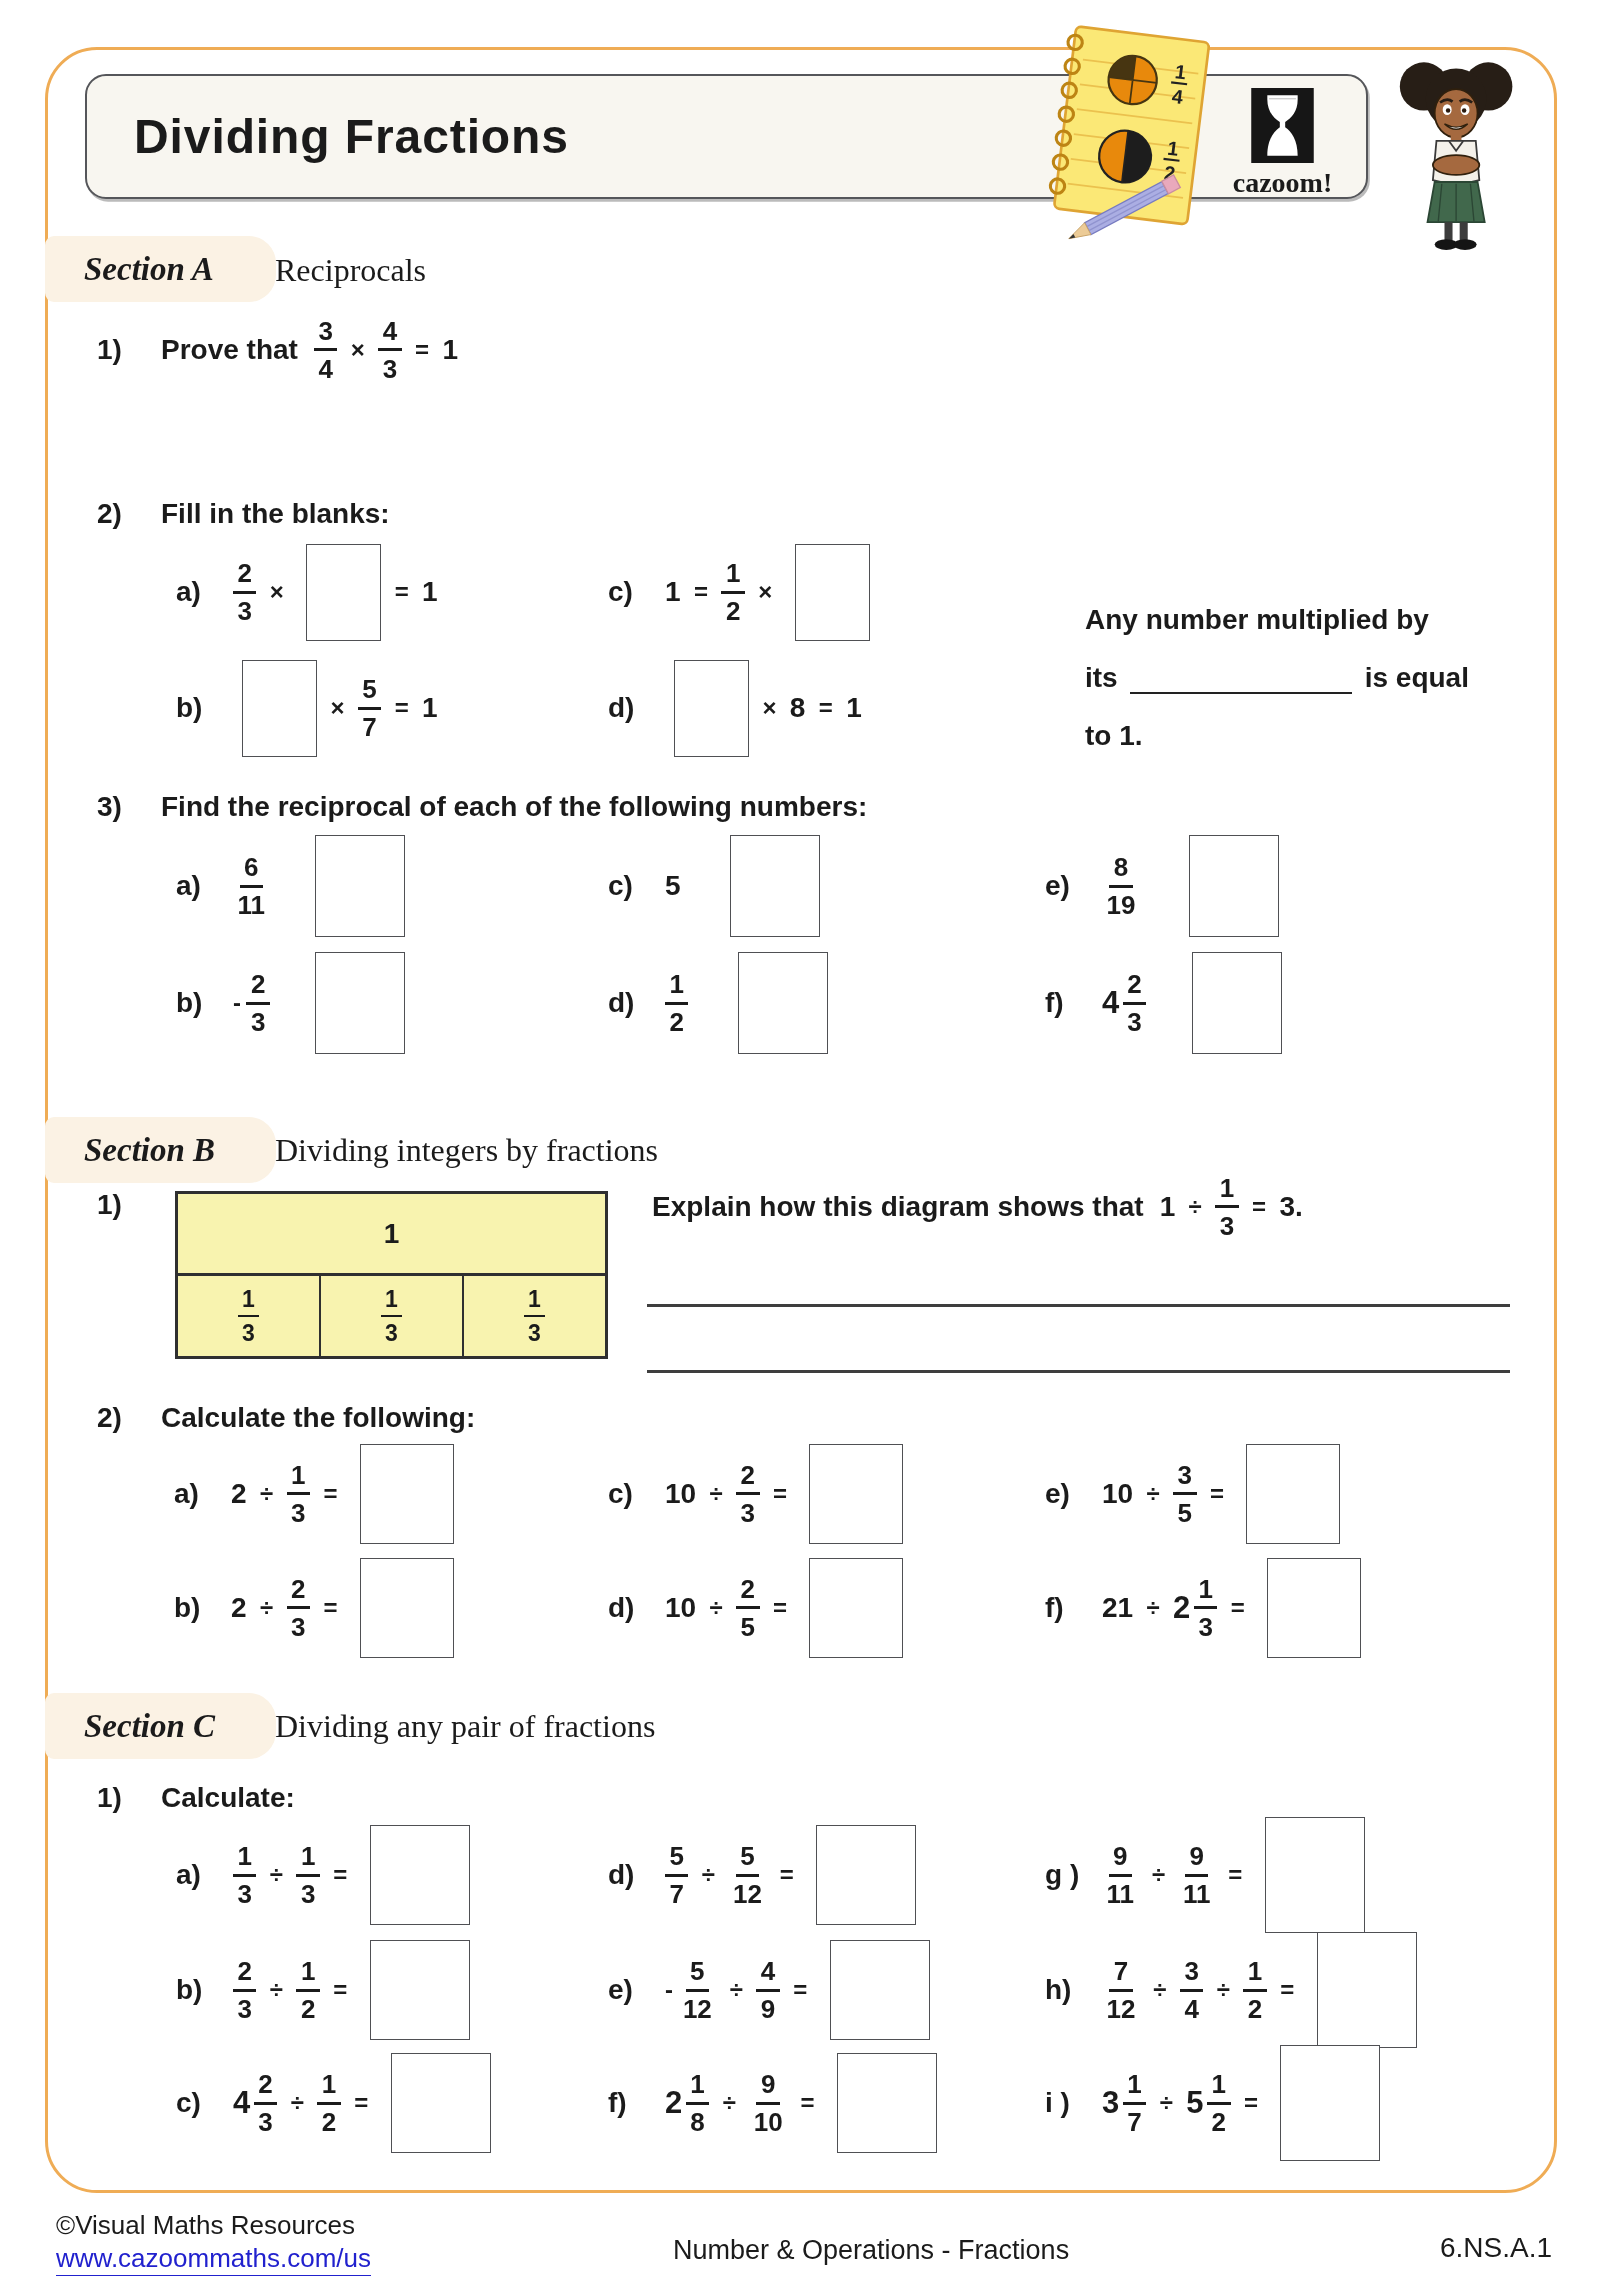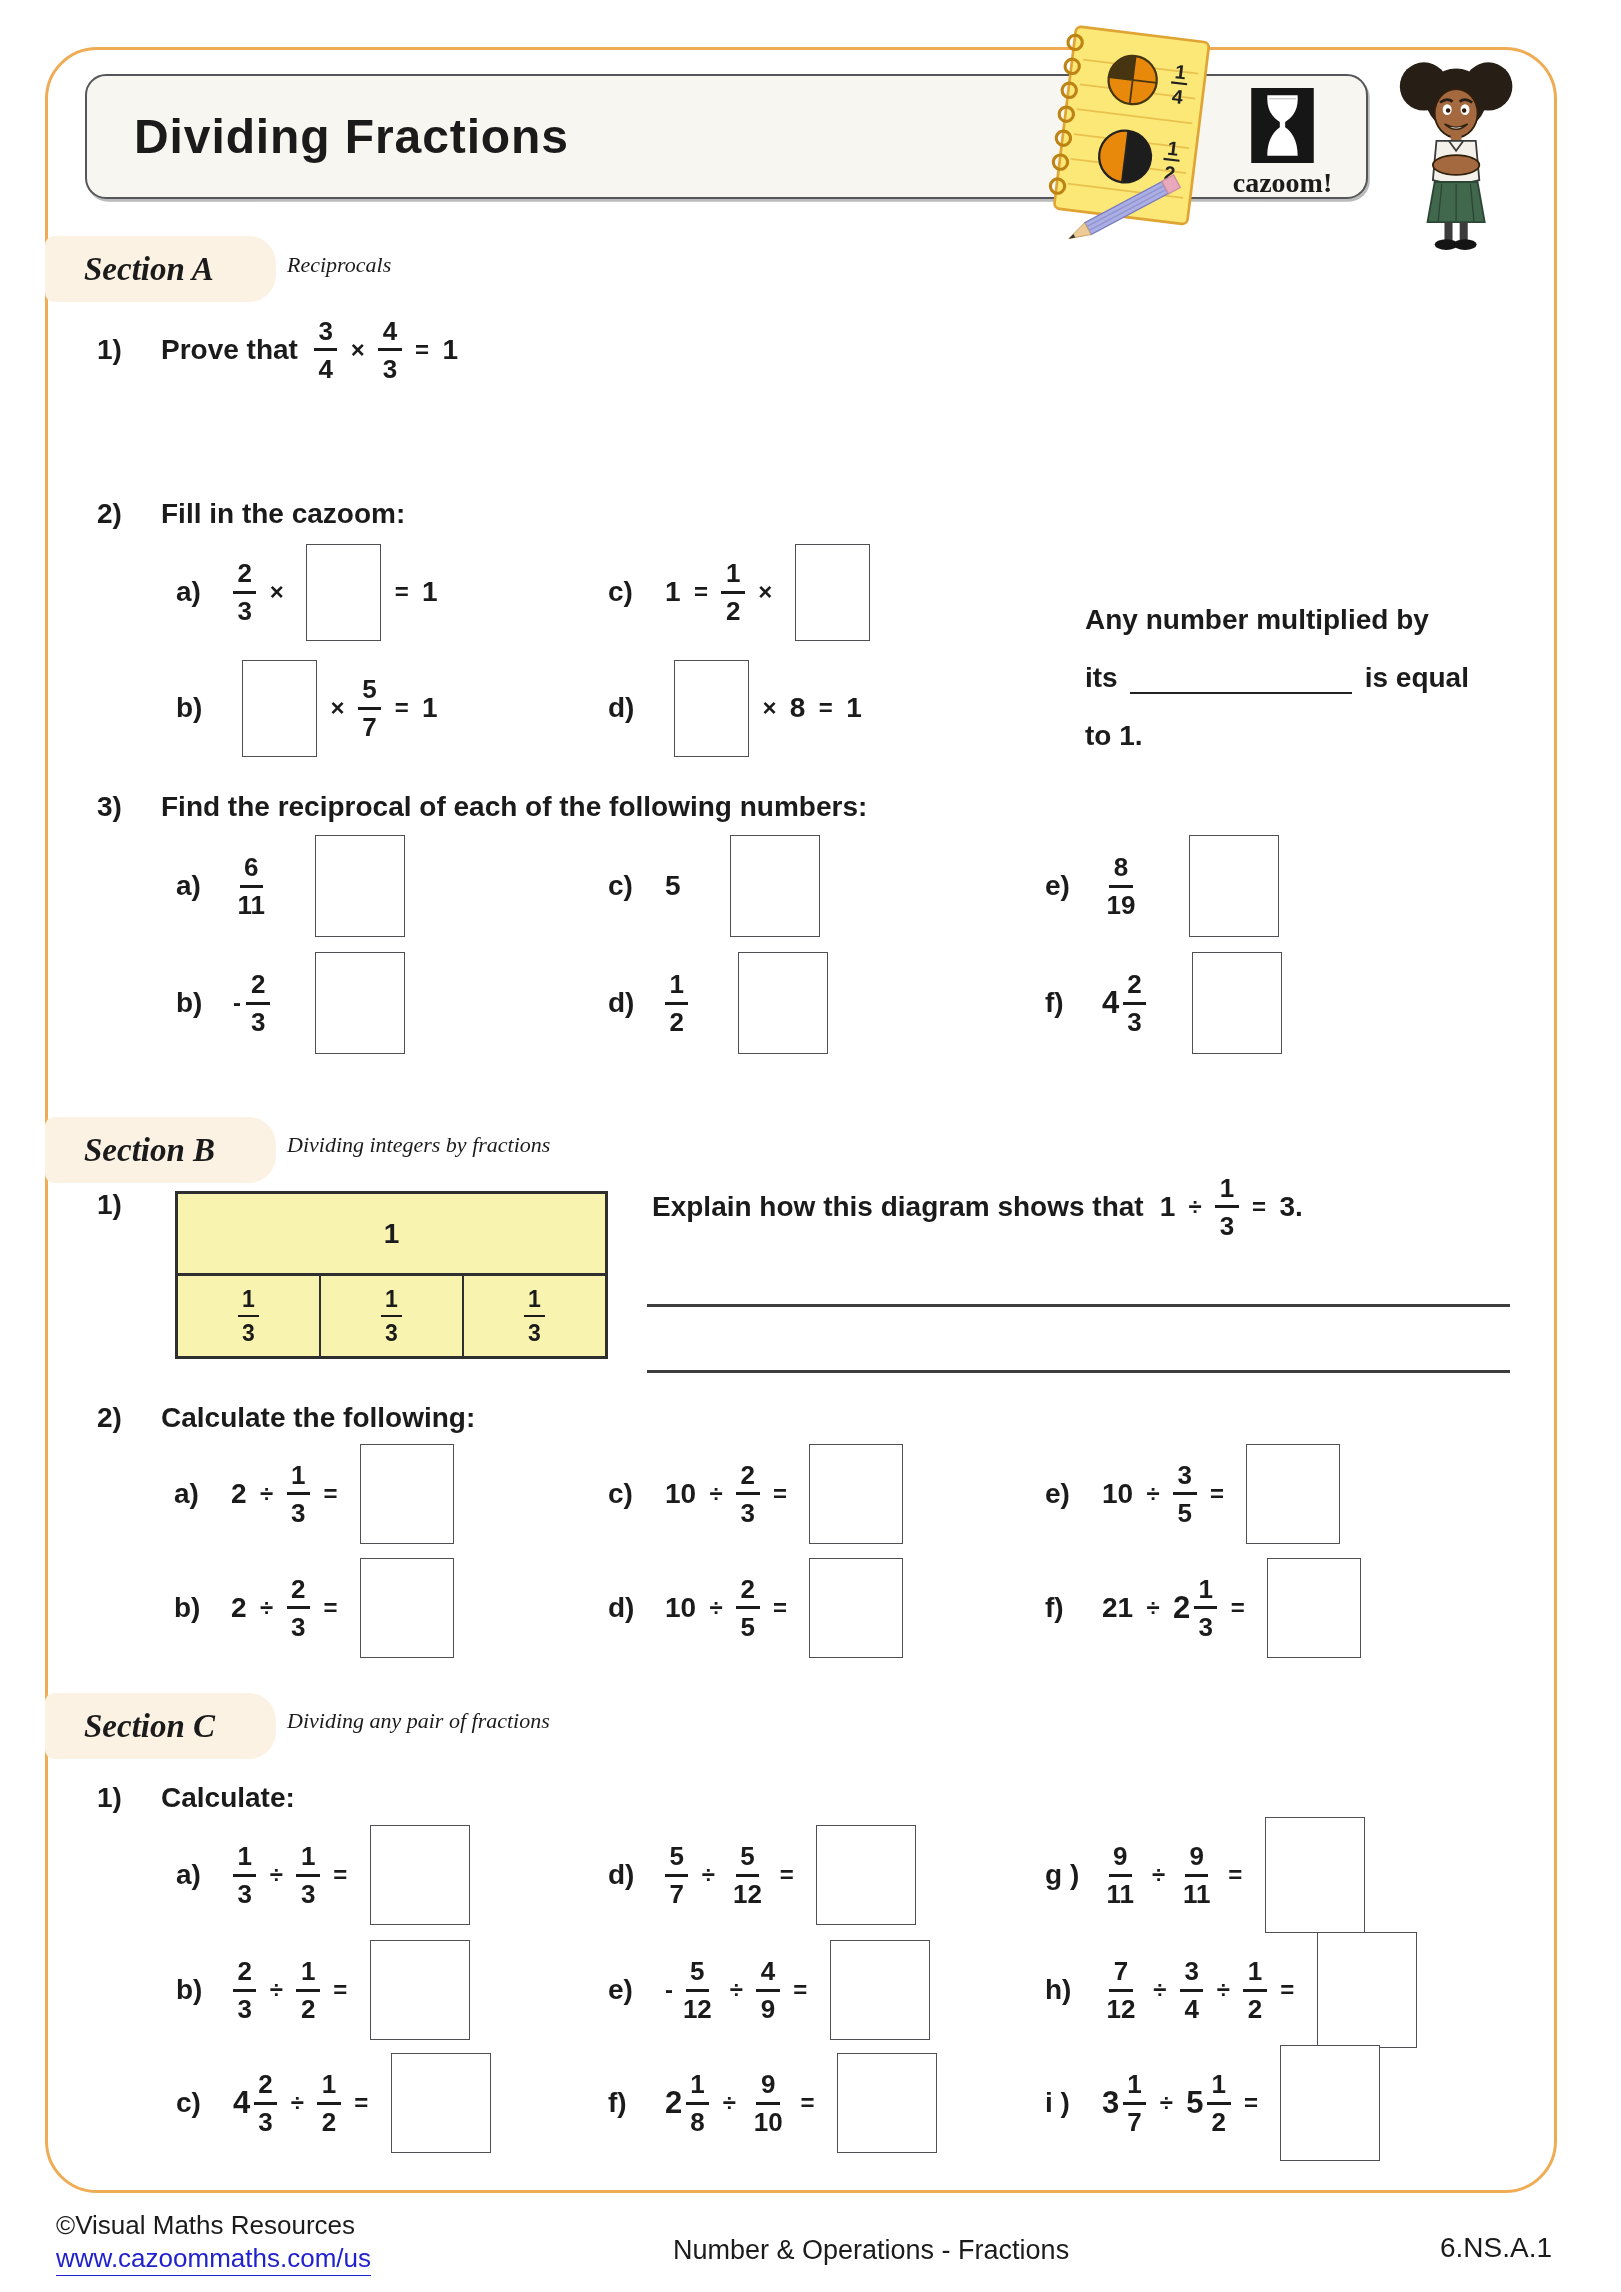--- a/index.html
+++ b/index.html
@@ -15,21 +15,21 @@
   .title-box h1{font-size:48px;font-weight:bold;letter-spacing:0.9px;}
   .notepad{position:absolute;left:1037px;top:23px;}
   .logo{position:absolute;left:1211px;top:88px;width:143px;height:115px;
         display:flex;flex-direction:column;align-items:center;gap:3.6px;}
   .logo-text{font-family:"Liberation Serif",serif;font-weight:bold;font-size:28px;letter-spacing:0;}
   .girl{position:absolute;left:1390px;top:54px;}
   
   .sec-block{position:absolute;left:45px;width:231px;height:66px;background:var(--label_cream,#FBF2E4);
         border-radius:9px 27px 27px 9px;display:flex;align-items:center;padding-left:39px;}
   .sec-name{font-family:"Liberation Serif",serif;font-style:italic;font-weight:bold;font-size:33px;}
-  .sec-sub{position:absolute;left:287px;font-family:"Liberation Serif",serif;font-style:italic;font-size:22px;}
+  .sec-sub{position:absolute;left:275px;font-family:"Liberation Serif",serif;font-size:32px;}
   
   .prow{position:absolute;display:flex;align-items:center;gap:16px;}
   .qnum{font-size:28px;font-weight:bold;width:48px;}
   .qtext{font-size:28px;font-weight:bold;white-space:nowrap;}
   .ilabel{font-size:28px;font-weight:bold;width:41px;}
   .expr{display:flex;align-items:center;gap:13.4px;}
   .tk-num{font-size:28px;font-weight:bold;}
   .tk-op{font-size:24px;font-weight:bold;}
   .tk-op.tight{margin-right:-8px;}
   .tk-frac{display:inline-flex;flex-direction:column;align-items:center;font-size:26px;font-weight:bold;line-height:1;}
@@ -172,21 +172,21 @@
           <span class="n">4</span>
           <span class="d">3</span>
         </span>
         <span class="tk-op">=</span>
         <span class="tk-num">1</span>
       </span>
   </div>
 
   <div class="prow" style="left:97px;top:493px;height:41px">
     <span class="qnum">2)</span>
-    <span class="qtext">Fill in the cazoom:</span>
+    <span class="qtext">Fill in the blanks:</span>
   </div>
 
   <div class="prow" style="left:176px;top:534px;height:116px">
     <span class="ilabel">a)</span>
     <span class="expr">
         <span class="tk-frac">
           <span class="n">2</span>
           <span class="d">3</span>
         </span>
         <span class="tk-op">×</span>

